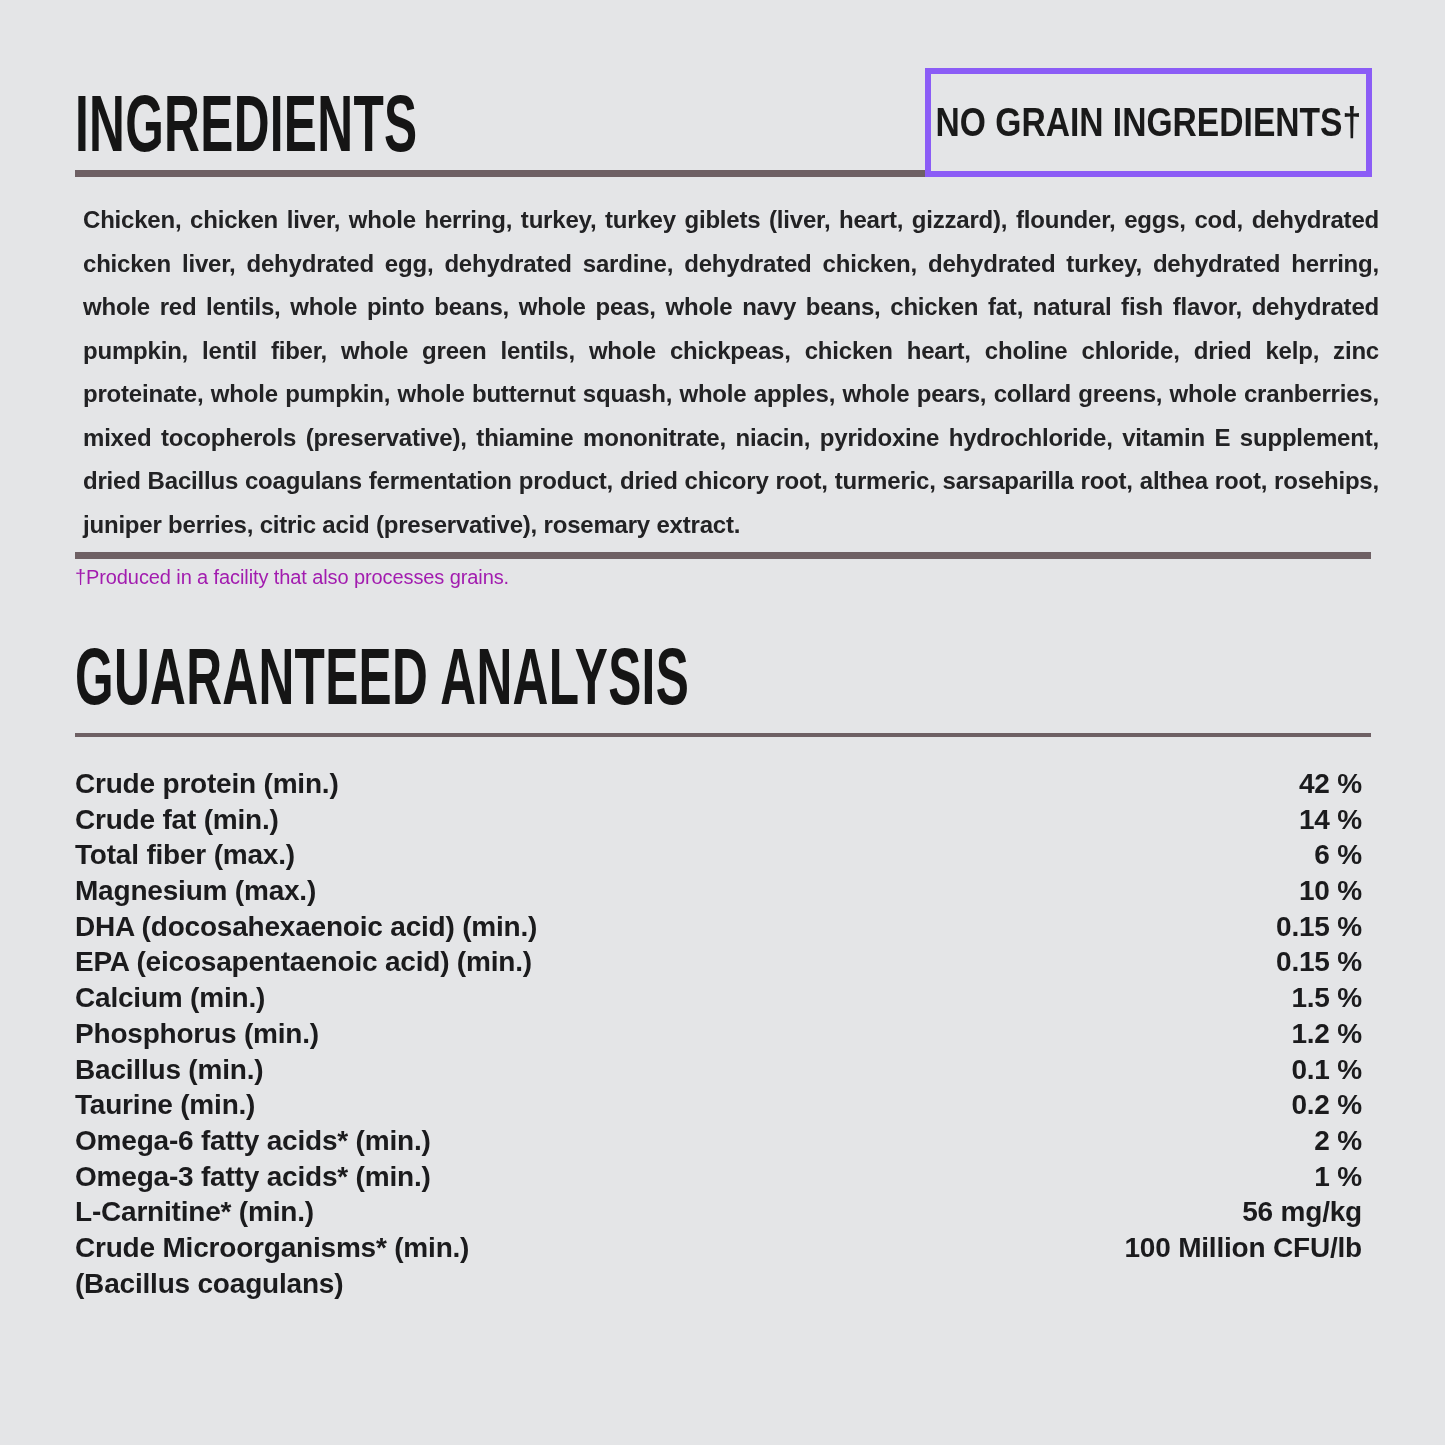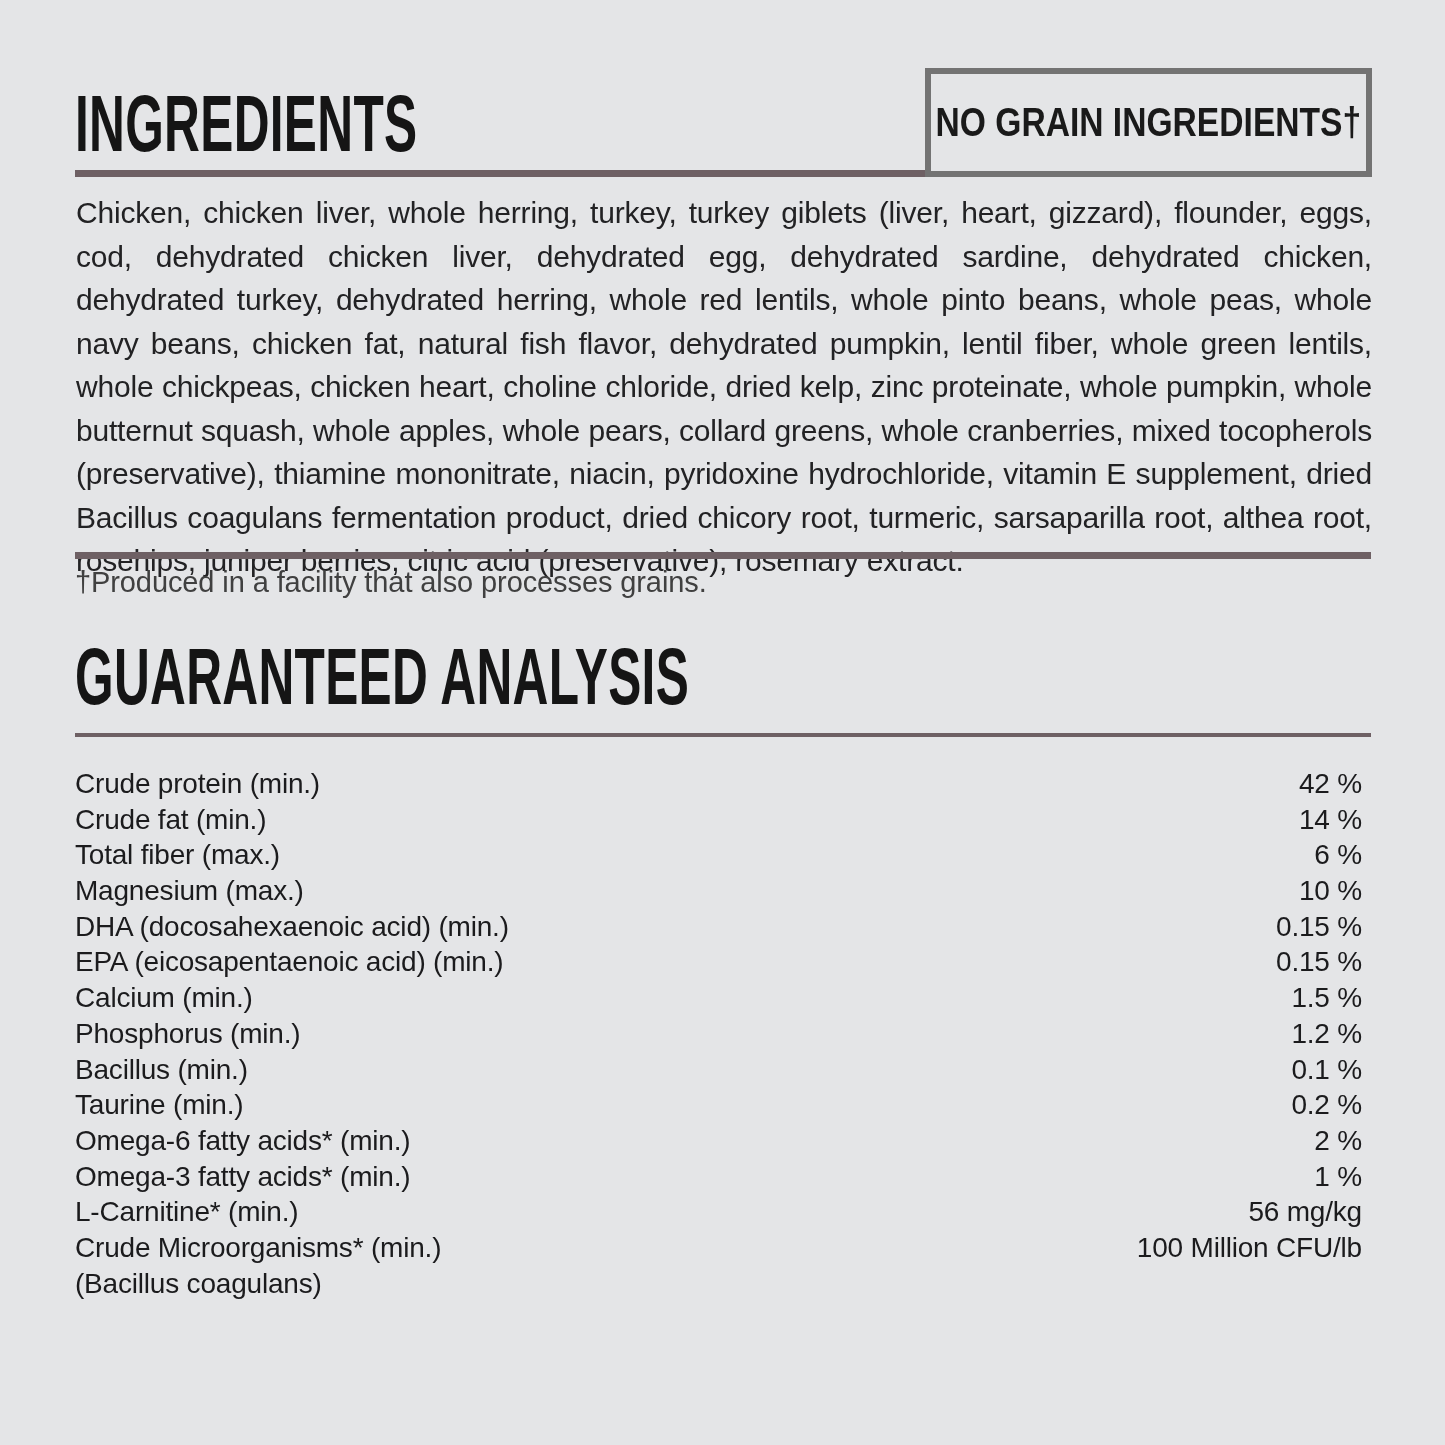--- a/index.html
+++ b/index.html
@@ -43,21 +43,21 @@
   #footnote-rule    { left: 75px; top: 552px; width: 1296px; height: 7px; }
   #analysis-rule    { left: 75px; top: 733px; width: 1296px; height: 4px; }
 
   
   #no-grain-badge {
     left: 925px;
     top: 68px;
     width: 447px;
     height: 109px;
     box-sizing: border-box;
-    border: 6px solid #737373;
+    border: 6px solid #8b5cf6;
     background: #e4e5e7;
     z-index: 2;
     display: flex;
     align-items: center;
     justify-content: center;
   }
   .badge-text {
     font-size: 40px;
     font-weight: 700;
     color: #1a1a1a;
@@ -65,53 +65,53 @@
     transform: scaleX(0.84);
     transform-origin: center;
     white-space: nowrap;
   }
 
   
   #ingredients-body {
     left: 75px;
     top: 190px;
     width: 1296px;
-    font-size: 30px;
+    font-size: 24px;
     line-height: 43.5px;
-    font-weight: 400;
+    font-weight: 700;
     letter-spacing: -0.2px;
     text-align: justify;
     color: #222224;
-    margin: 1px;
+    margin: 8px;
   }
 
   
   #ingredients-footnote {
     left: 75px;
     top: 566px;
-    font-size: 29px;
-    color: #404040;
+    font-size: 20px;
+    color: #a21caf;
     font-weight: 500;
     letter-spacing: -0.1px;
   }
 
   
   #analysis-table {
     left: 75px;
     top: 766px;
     width: 1296px;
   }
   .ga-row {
     display: flex;
     justify-content: space-between;
     align-items: baseline;
     height: 35.7px;
     font-size: 28px;
     line-height: 35.7px;
-    font-weight: 400;
+    font-weight: 700;
     letter-spacing: -0.2px;
     color: #1b1b1d;
   }
   .ga-label { white-space: nowrap; }
   .ga-value { white-space: nowrap; text-align: right; padding-right: 9px; }
 </style>
 </head>
 <body>
 
 <div id="label-panel">

